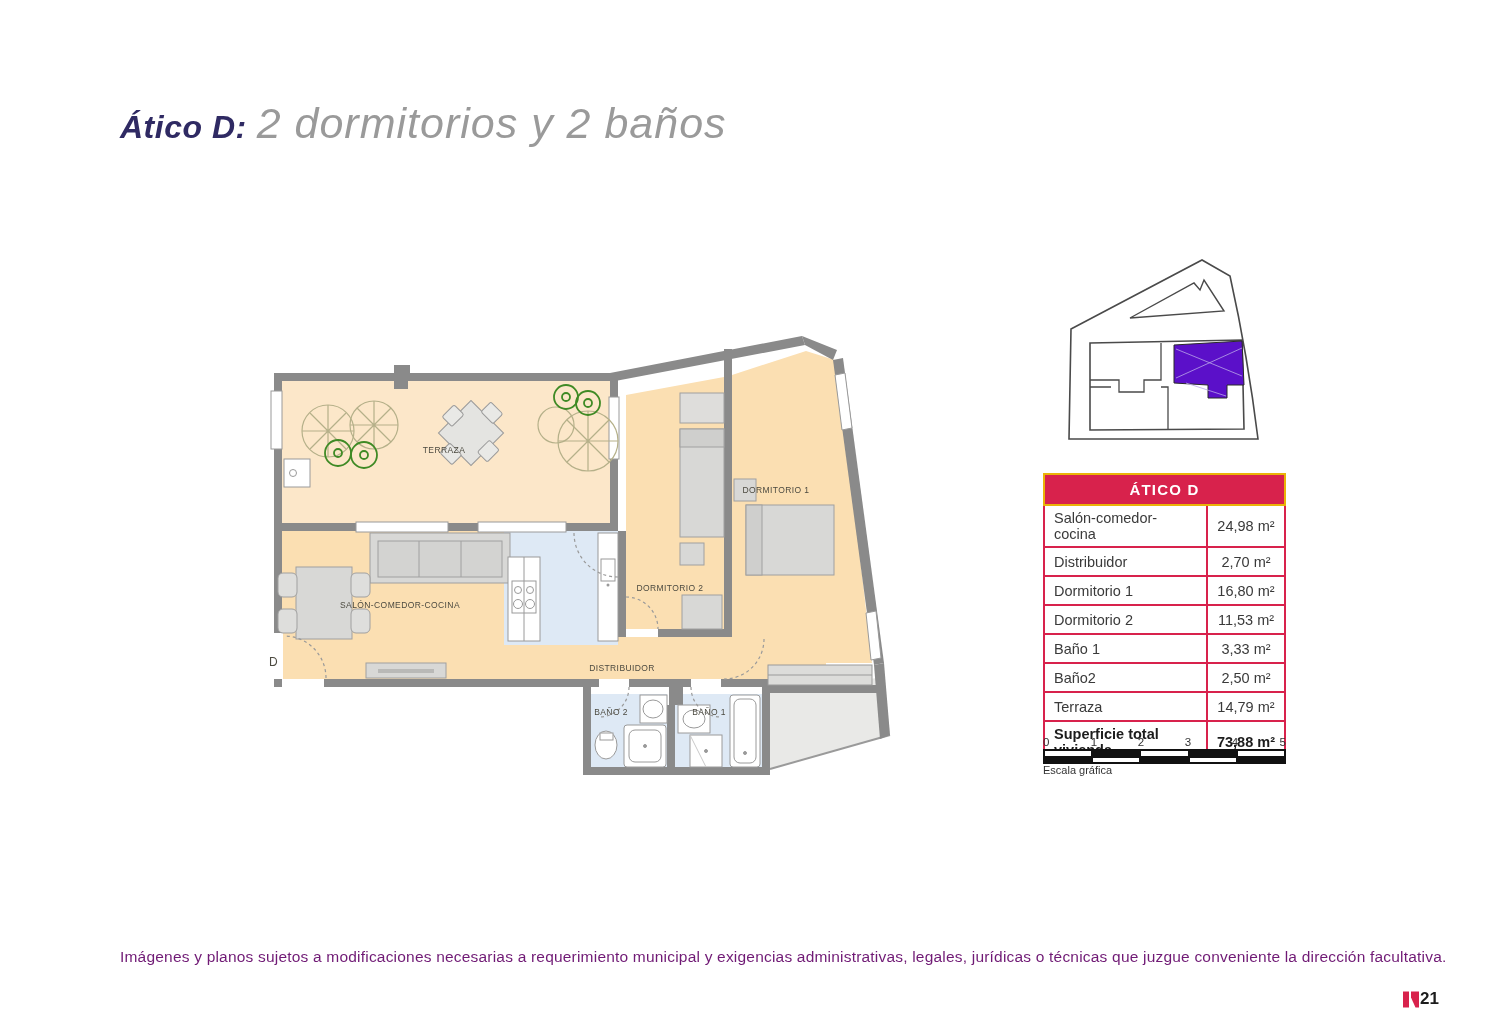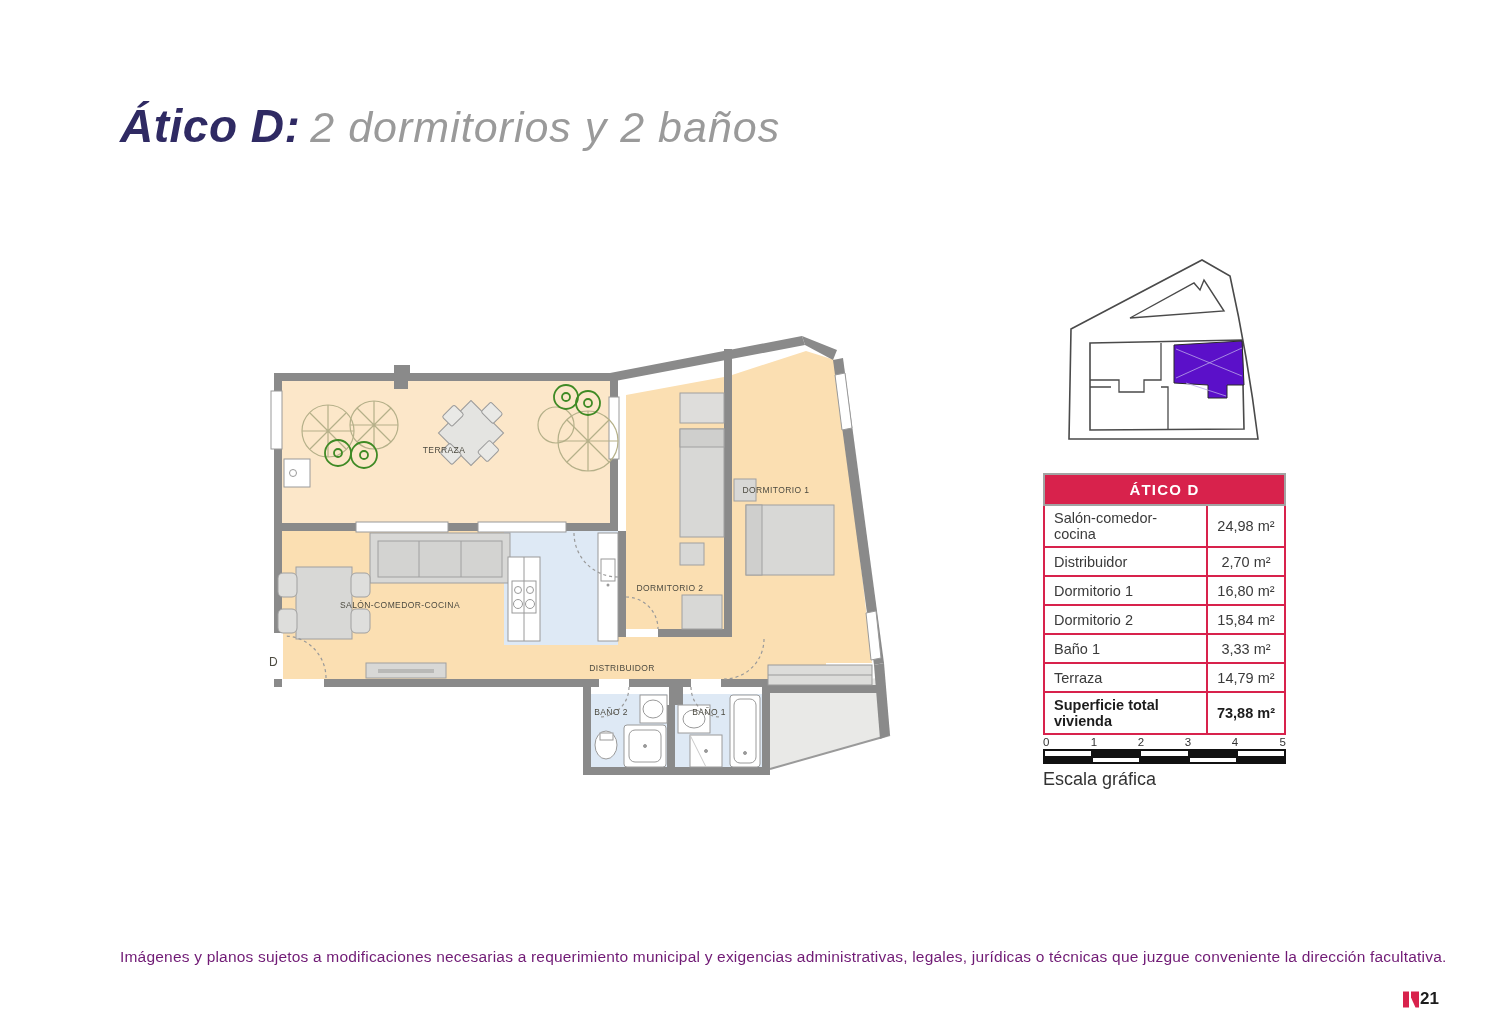--- a/index.html
+++ b/index.html
@@ -2,54 +2,54 @@
 <html><head>
 <meta charset="utf-8">
 <style>
   html,body{margin:0;padding:0;}
   body{
     width:1500px;height:1026px;position:relative;background:#ffffff;
     font-family:"Liberation Sans", sans-serif;overflow:hidden;
   }
   
   .title{position:absolute;left:120px;top:99px;white-space:nowrap;}
-  .title .bold{font-style:italic;font-weight:bold;font-size:46px;color:#2f2a63;letter-spacing:.5px;}
+  .title .bold{font-style:italic;font-weight:bold;font-size:32px;color:#2f2a63;letter-spacing:.5px;}
   .title .light{font-style:italic;font-weight:normal;font-size:43px;color:#9a9a9a;margin-left:10px;letter-spacing:1px;margin-top:45px;}
   
   .plan{position:absolute;left:266px;top:333px;width:640px;height:465px;}
   .plan text{font-family:"Liberation Sans",sans-serif;fill:#4c4a40;}
   
   .locator{position:absolute;left:1056px;top:250px;width:232px;height:200px;}
   
   table.area{
     position:absolute;left:1043px;top:473px;width:243px;
     border-collapse:collapse;background:#fff;
   }
   table.area th{
     background:#d8224c;color:#fff;font-size:15px;font-weight:bold;
-    letter-spacing:1.2px;padding:6px 4px;border:2px solid #a3a3a3;
+    letter-spacing:1.2px;padding:6px 4px;border:2px solid #eab308;
   }
   table.area td{
     border:2px solid #d8224c;font-size:14.5px;color:#3a3a3a;
     padding:4px 9px;height:19px;background:#fff;
   }
   table.area td.val{text-align:center;white-space:nowrap;}
   table.area tr.total td{font-weight:bold;color:#1c1c1c;}
   
   .scalebar{position:absolute;left:1043px;top:736px;width:243px;}
   .scalebar .ticks{display:flex;justify-content:space-between;font-size:11.5px;color:#333;margin-bottom:1px;}
   .scalebar .ticks span{width:8px;text-align:center;}
   .scalebar .ticks span:first-child{text-align:left;}
   .scalebar .ticks span:last-child{text-align:right;}
   .scalebar .bar{border:1.5px solid #111;height:13px;display:flex;flex-direction:column;}
   .scalebar .row{flex:1;display:flex;}
   .scalebar .seg{flex:1;border:0.5px solid #111;}
   .scalebar .seg.b{background:#111;}
   .scalebar .seg.w{background:#fff;}
-  .scalebar .caption{font-size:18px;color:#333;margin-top:5px;}
+  .scalebar .caption{font-size:11px;color:#333;}
   
   .footer{
     position:absolute;left:120px;top:948px;width:1270px;
     font-size:15.5px;color:#701a75;letter-spacing:.2px;white-space:nowrap;
   }
   
   .pagenum{position:absolute;left:1403px;top:989px;display:flex;align-items:center;gap:1px;}
   .pagenum .num{font-size:17px;font-weight:bold;color:#1c1c1c;}
 </style>
 </head>
@@ -248,25 +248,29 @@
     <tr>
         <td>Distribuidor</td>
         <td class="val">2,70 m²</td>
       </tr>
     <tr>
         <td>Dormitorio 1</td>
         <td class="val">16,80 m²</td>
       </tr>
     <tr>
         <td>Dormitorio 2</td>
-        <td class="val">15,84 m²</td>
+        <td class="val">11,53 m²</td>
       </tr>
     <tr>
         <td>Baño 1</td>
         <td class="val">3,33 m²</td>
+      </tr>
+    <tr>
+        <td>Baño2</td>
+        <td class="val">2,50 m²</td>
       </tr>
     <tr>
         <td>Terraza</td>
         <td class="val">14,79 m²</td>
       </tr>
     <tr class="total">
         <td>Superficie total vivienda</td>
         <td class="val">73,88 m²</td>
       </tr>
   </tbody>

